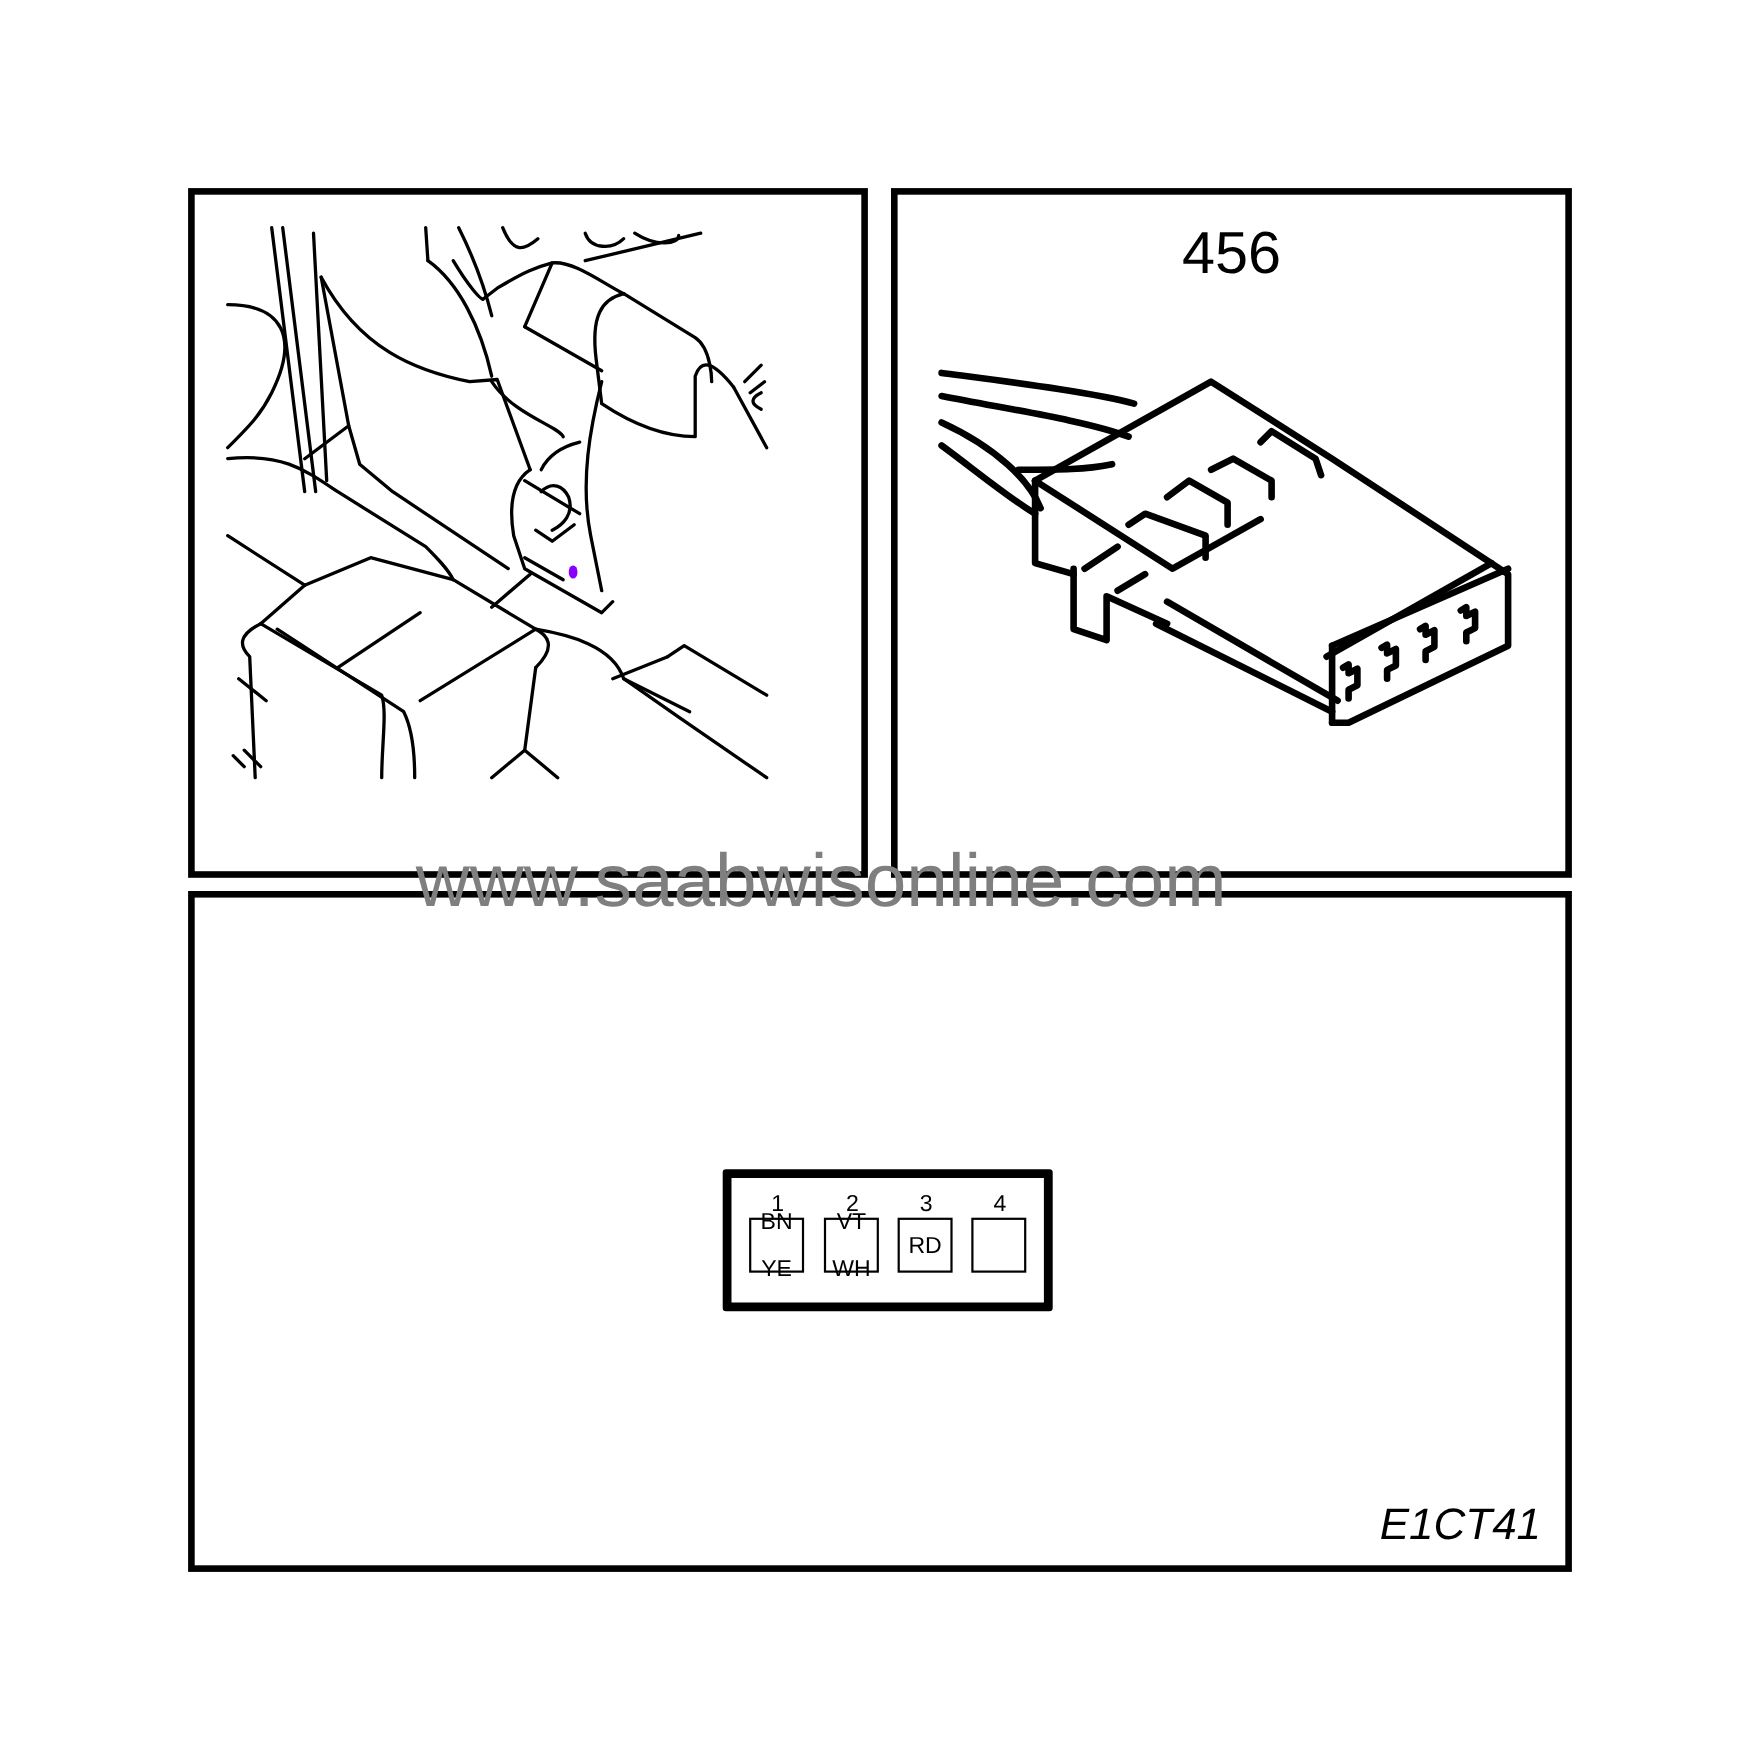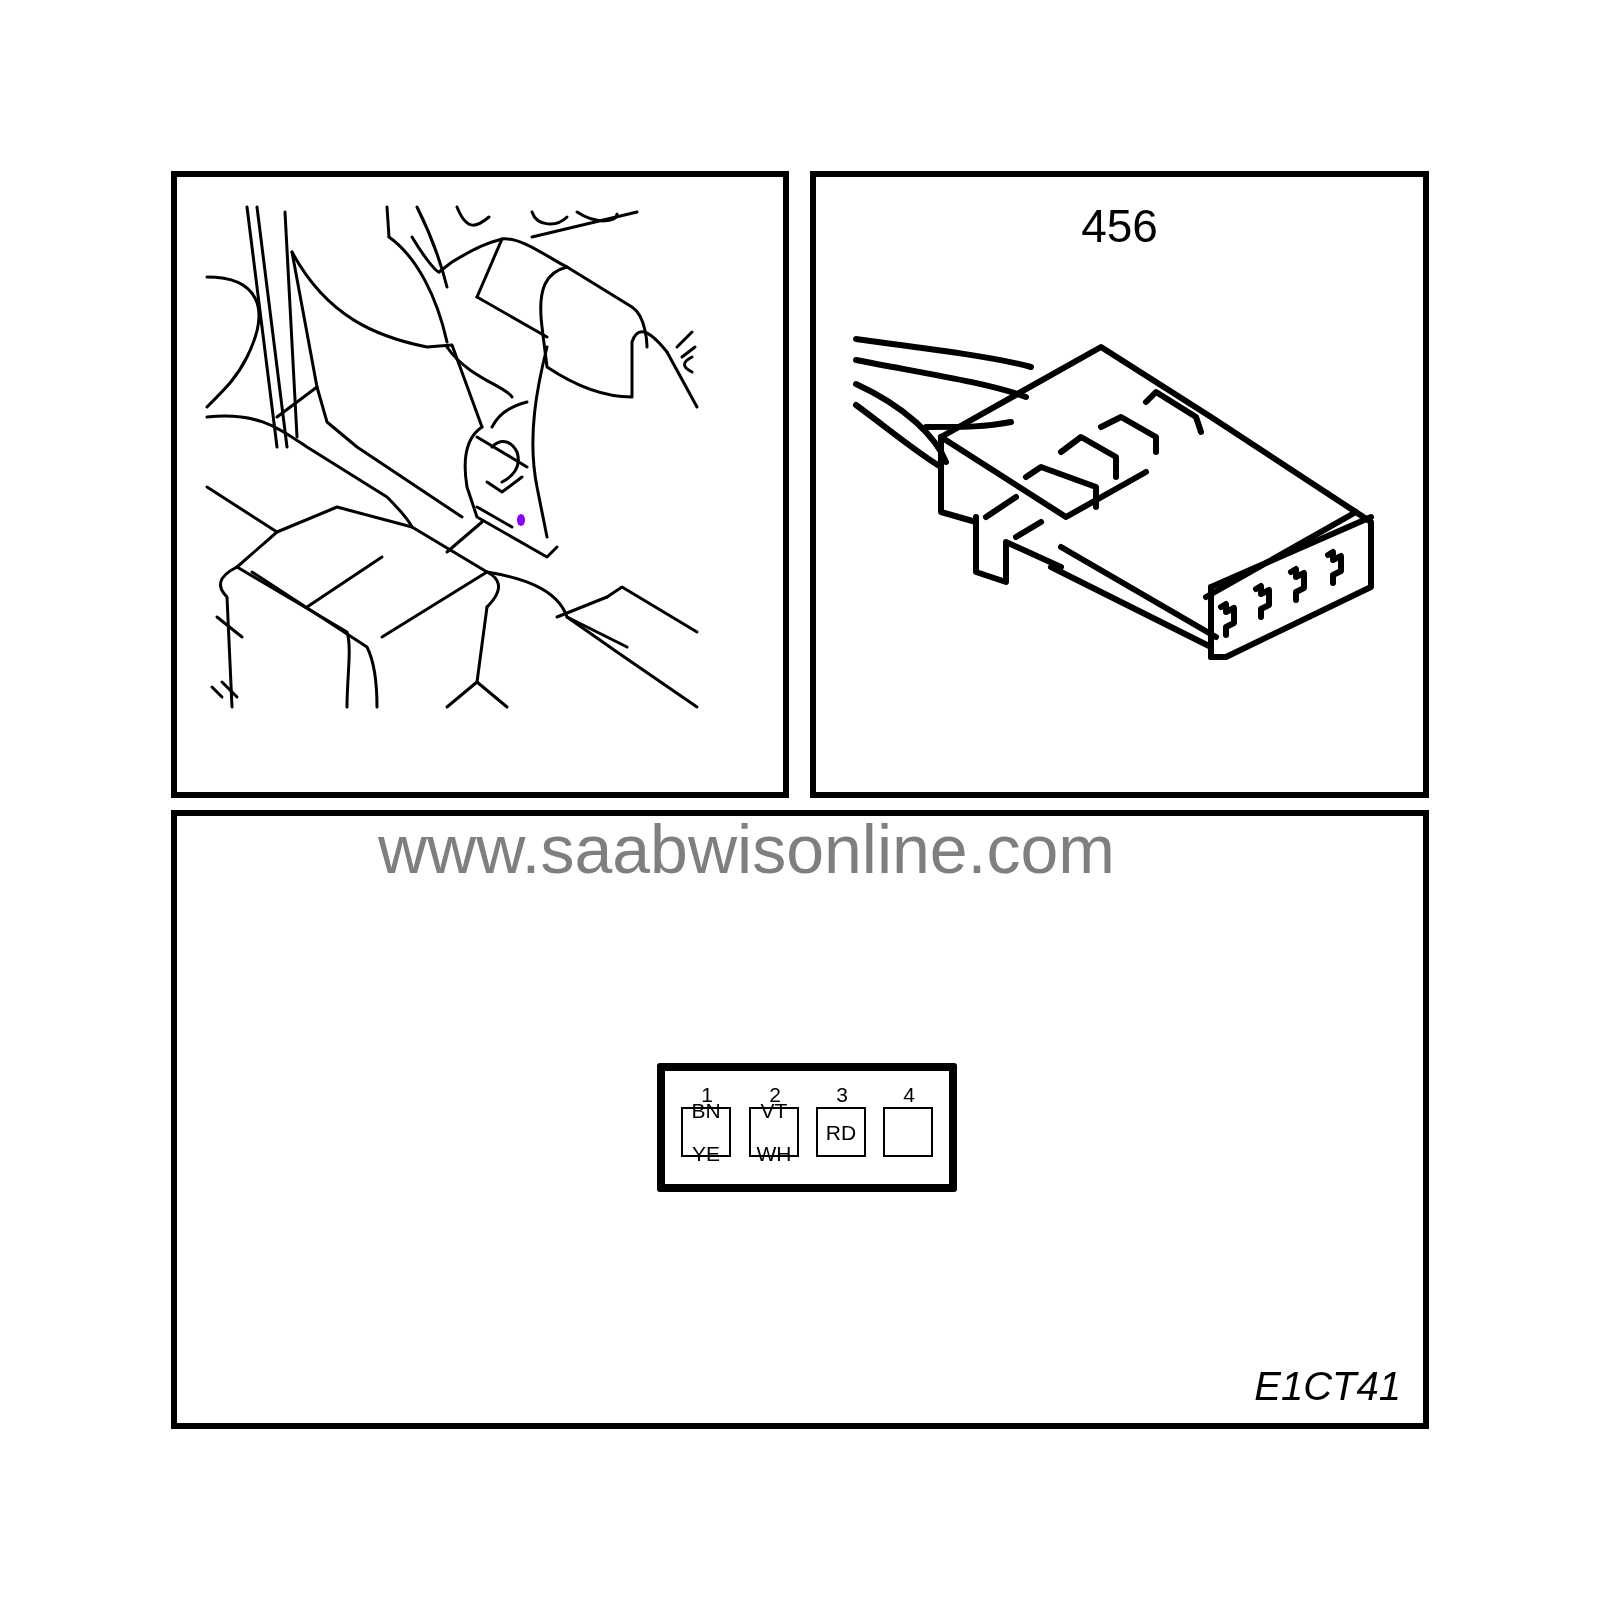--- a/index.html
+++ b/index.html
@@ -2,27 +2,27 @@
 <html><head>
   <meta charset="utf-8">
   <style>
     html, body { margin: 0; padding: 0; background: #ffffff; }
     body { width: 1601px; height: 1601px; position: relative; overflow: hidden; font-family: "Liberation Sans", sans-serif; }
     .panel { position: absolute; box-sizing: border-box; border: 6px solid #000; background: #fff; }
     #panel-location { left: 171px; top: 171px; width: 618px; height: 627px; }
     #panel-connector { left: 810px; top: 171px; width: 619px; height: 627px; }
     #panel-pinout { left: 171px; top: 810px; width: 1258px; height: 619px; }
     .panel svg { position: absolute; left: 0; top: 0; width: 100%; height: 100%; }
-    .conn-number { position: absolute; left: 0; right: 0; top: 22px; text-align: center; font-size: 46px; color: #000; }
+    .conn-number { position: absolute; left: 0; right: 0; top: 22px; text-align: center; font-size: 54px; color: #000; }
     .code-label { position: absolute; right: 22px; bottom: 14px; font-size: 40px; color: #000; font-style: italic; }
     .pinout-box { position: absolute; left: 480px; top: 247px; width: 300px; height: 129px; box-sizing: border-box; border: 8px solid #000; border-radius: 3px; background:#fff; }
     .pin { position: absolute; top: 14px; width: 52px; text-align: center; }
     .pin-num { font-size: 21px; line-height: 20px; color: #000; }
     .pin-cell { margin-top: 2px; width: 50px; height: 50px; box-sizing: border-box; border: 2px solid #000; display: flex; flex-direction: column; align-items: center; justify-content: center; font-size: 21px; line-height: 19px; color: #000; gap: 24px; }
-    .watermark { position: absolute; left: 378px; top: 762px; font-size: 68px; color: #7f7f7f; letter-spacing: 0px; white-space: nowrap; z-index: 5; pointer-events: none; margin-top: 48px; }
+    .watermark { position: absolute; left: 378px; top: 762px; font-size: 68px; color: #7f7f7f; letter-spacing: 0px; white-space: nowrap; z-index: 5; pointer-events: none; }
   </style>
 </head>
 <body>
 
 <div class="panel" id="panel-location">
   <svg viewBox="0 0 606 615" fill="none" stroke="#000" stroke-width="3" stroke-linecap="round" stroke-linejoin="round">
 
     <path d="M70 30 L100 270"></path>
     <path d="M80 30 L110 270"></path>
     <path d="M108 35 L120 260"></path>

